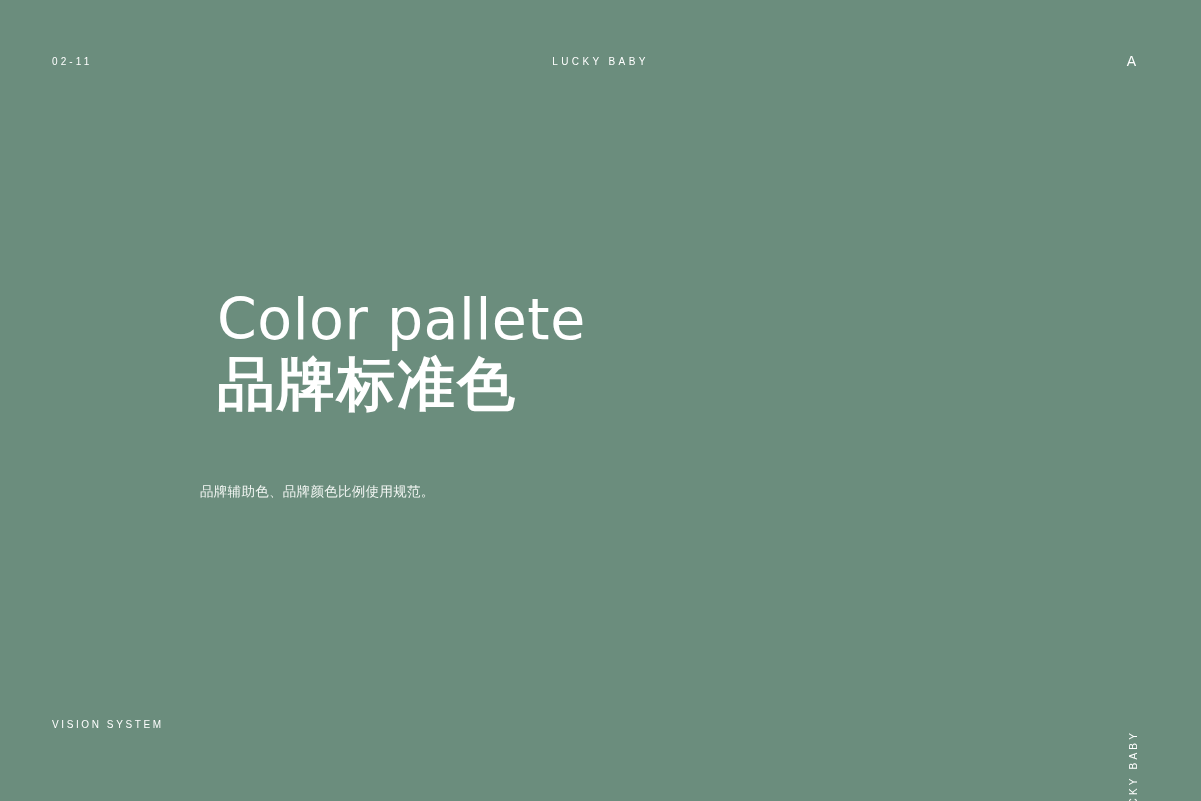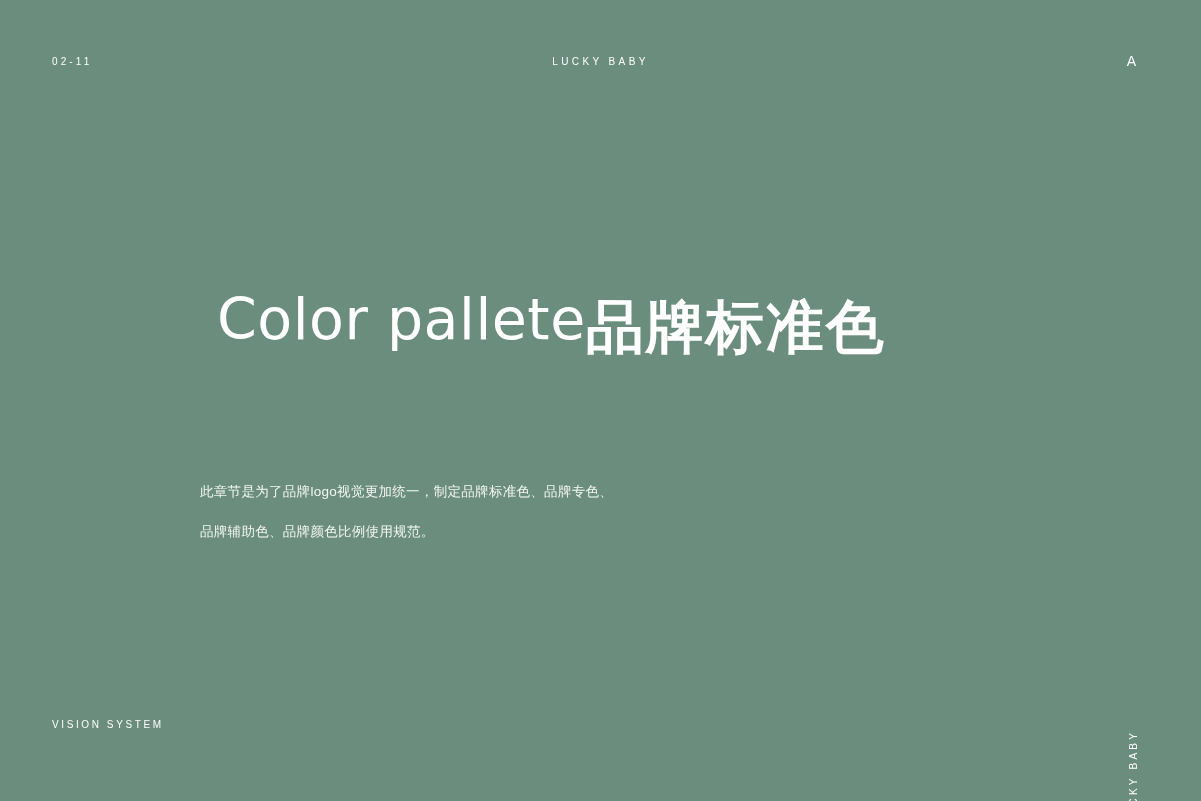--- a/index.html
+++ b/index.html
@@ -66,21 +66,21 @@
     letter-spacing: -1px;
     line-height: 0.86;
     white-space: nowrap;
     font-family: "DejaVu Sans", "Liberation Sans", sans-serif;
   }
 
   #hero-text {
     margin-left: 20px;
     padding-top: 14px;
     display: flex;
-    flex-direction: row;
+    flex-direction: column;
   }
 
   #hero-title-en {
     color: #ffffff;
     font-size: 57px;
     font-weight: 500;
     letter-spacing: 0.5px;
     line-height: 1.0;
     white-space: nowrap;
     font-family: "DejaVu Sans", "Liberation Sans", sans-serif;
@@ -158,21 +158,20 @@
 
   <div id="hero">
 
     <div id="hero-text">
       <div id="hero-title-en">Color pallete</div>
       <div id="hero-title-cn">品牌标准色</div>
     </div>
   </div>
 
   <div id="body-copy">
-    <p>此章节是为了品牌logo视觉更加统一，制定品牌标准色、品牌专色、</p>
     <p>品牌辅助色、品牌颜色比例使用规范。</p>
   </div>
 
   <div id="footer-label">VISION SYSTEM</div>
 
   <div id="side-brand">LUCKY BABY</div>
 
 </div>
 
 </body></html>

